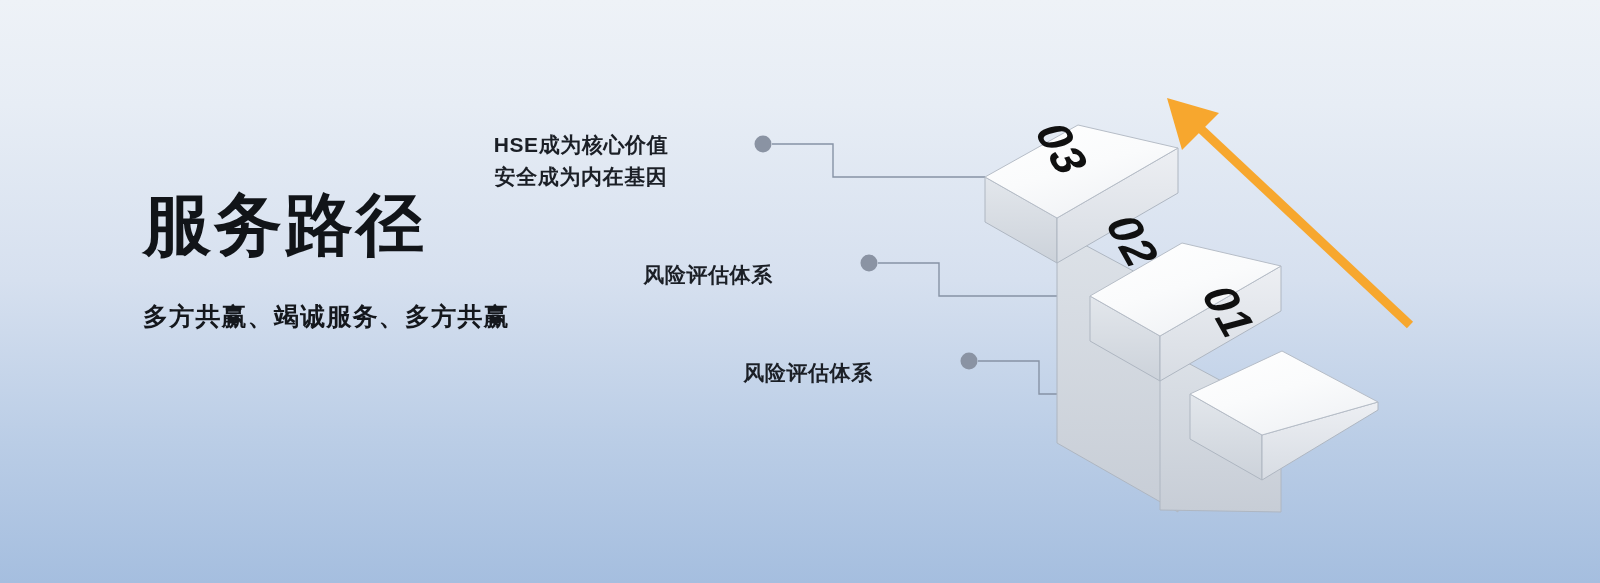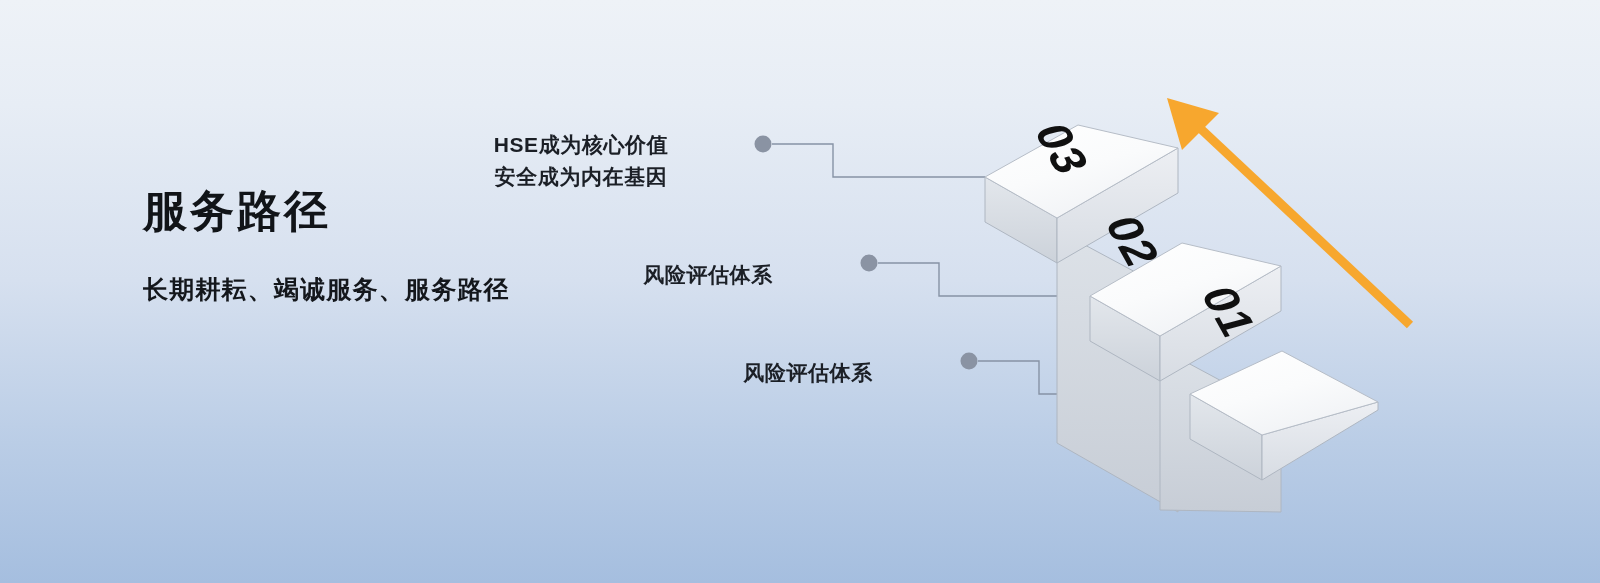--- a/index.html
+++ b/index.html
@@ -26,21 +26,21 @@
 
   
   .headline {
     position: absolute;
     left: 143px;
     top: 186px;
     width: 560px;
   }
 
   .headline h1 {
-    font-size: 44px;
+    font-size: 68px;
     font-weight: 700;
     letter-spacing: 3px;
     color: #111418;
     line-height: 1.12;
     white-space: nowrap;
   }
 
   .headline .sub {
     margin-top: 38px;
     font-size: 25px;
@@ -88,21 +88,21 @@
     letter-spacing: 1px;
   }
 </style>
 </head>
 <body>
 
 <div id="stage">
 
   <div class="headline">
     <h1>服务路径</h1>
-    <div class="sub">长期耕耘、竭诚服务、服务路径</div>
+    <div class="sub">多方共赢、竭诚服务、多方共赢</div>
   </div>
 
   <svg class="svg-layer" viewBox="0 0 1600 583" preserveAspectRatio="none">
     <g fill="none" stroke="#8793A5" stroke-width="1.4">
       <path d="M772 144 L833 144 L833 177 L985 177"></path>
       <path d="M878 263 L939 263 L939 296 L1090 296"></path>
       <path d="M978 361 L1039 361 L1039 394 L1190 394"></path>
     </g>
     <g fill="#8A93A3">
       <circle cx="763" cy="144" r="8.5"></circle>

